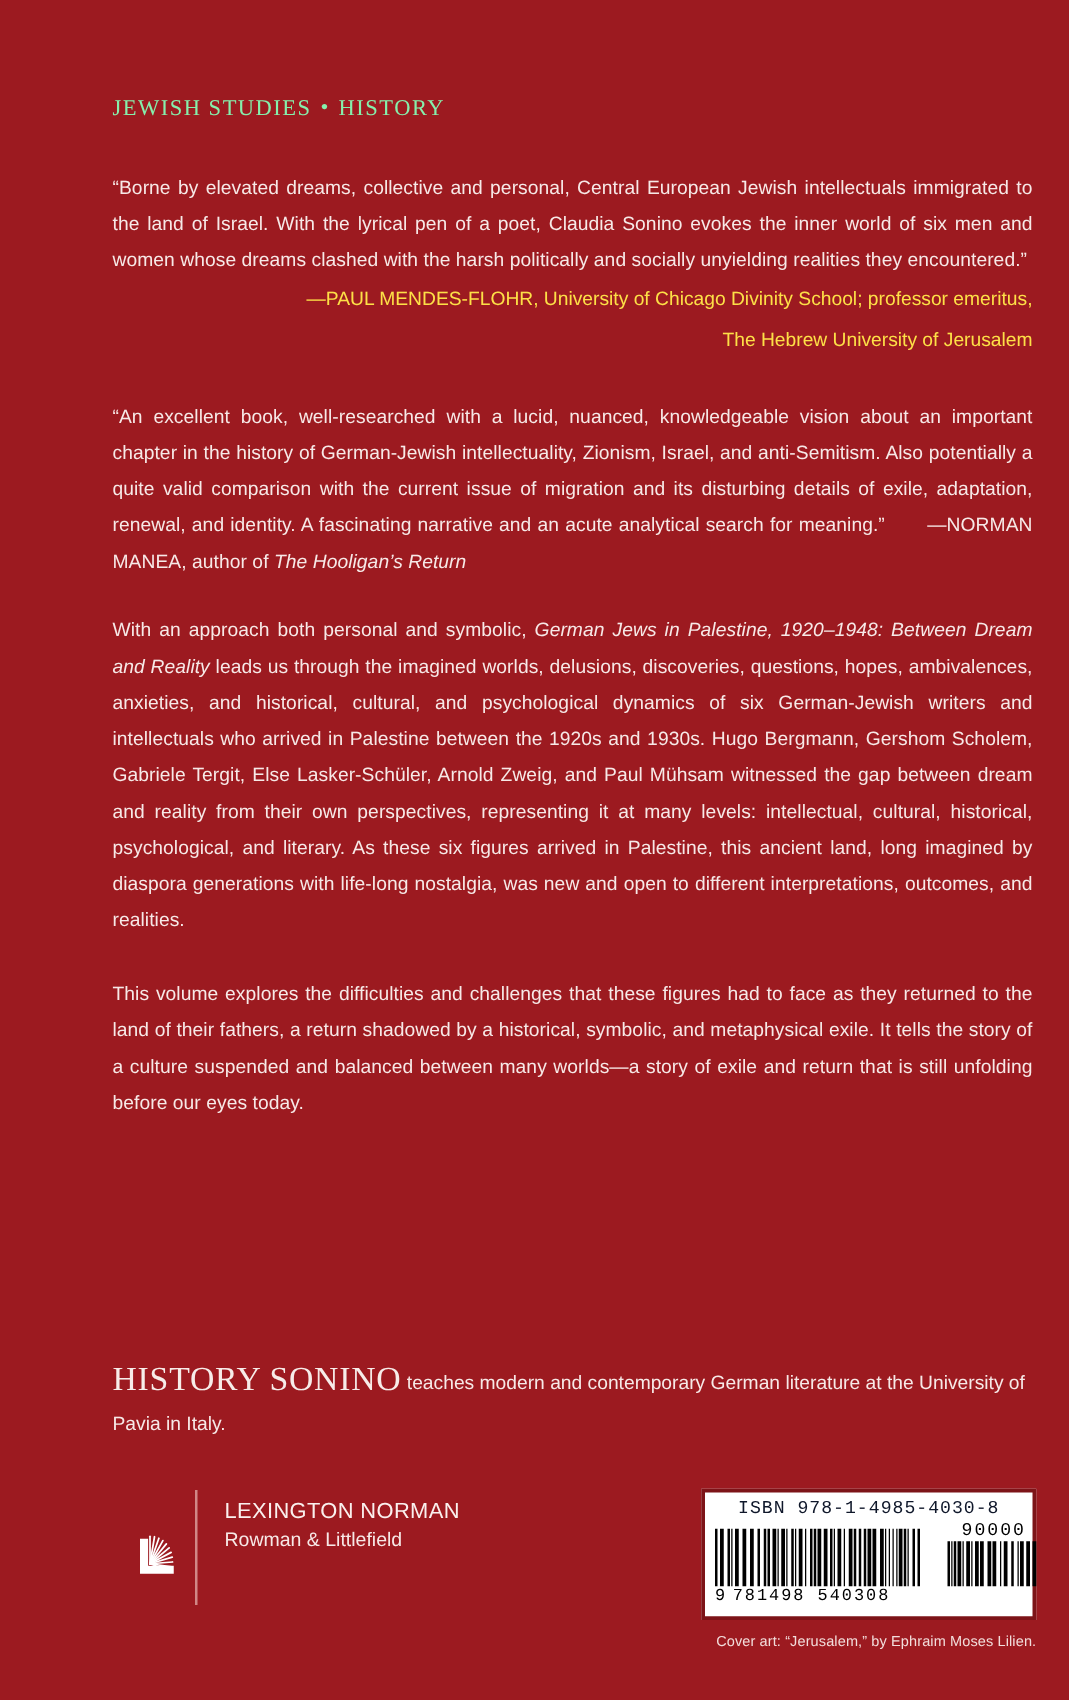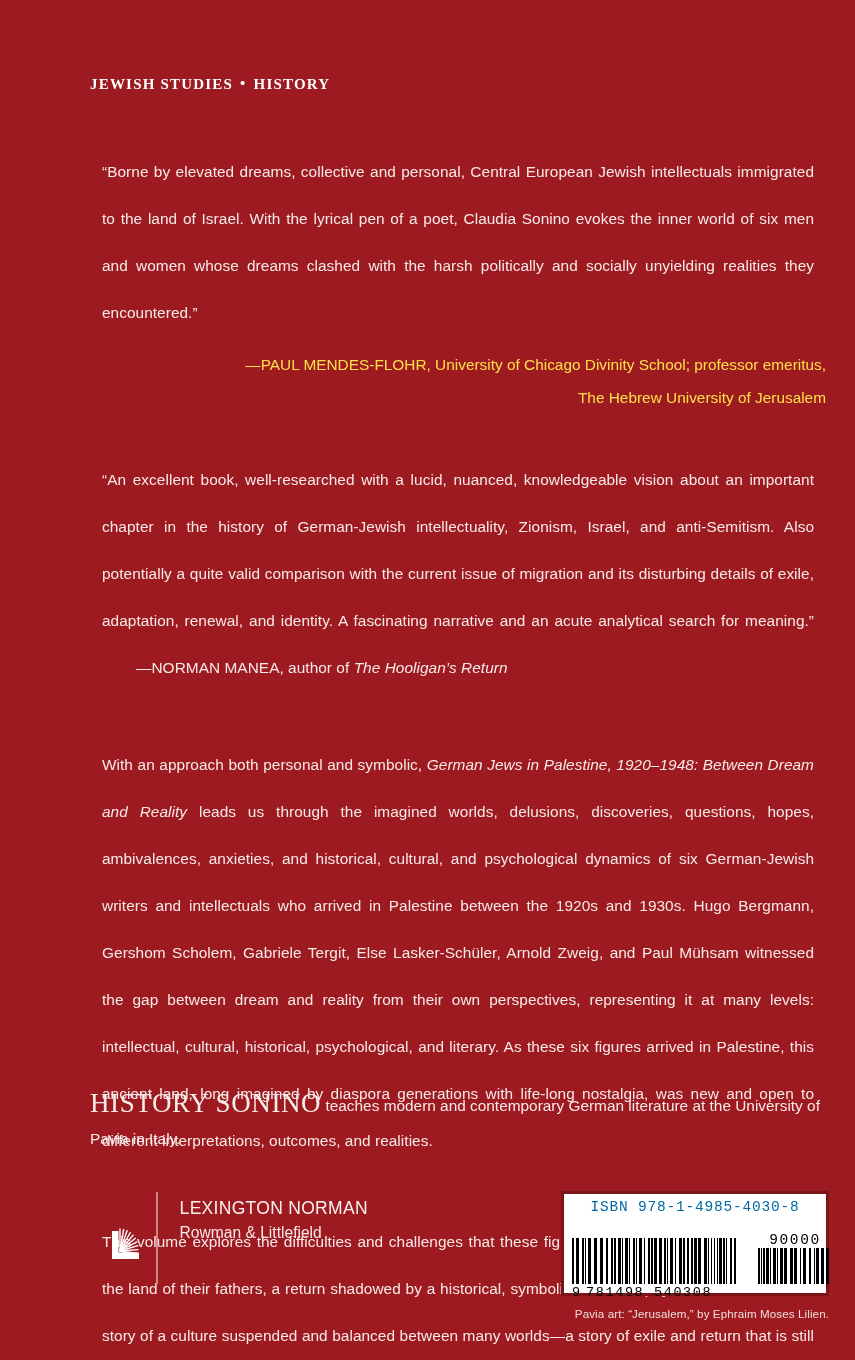--- a/index.html
+++ b/index.html
@@ -20,45 +20,44 @@
     inset: 0;
     padding: 0;
   }
 
   
   .category {
     position: absolute;
     left: 90px;
     top: 76px;
     font-family: "Liberation Serif", serif;
-    font-size: 15px;
+    font-size: 18px;
     letter-spacing: 1.2px;
-    color: #ffffff;
+    color: #86efac;
     white-space: nowrap;
-    font-weight: bold;
   }
   .category .dot {
     display: inline-block;
     margin: 0 7px;
     position: relative;
     top: -1px;
   }
 
   
   .column {
     position: absolute;
     left: 90px;
     top: 136px;
     width: 736px;
   }
 
   p.body {
-    margin: 12px;
+    margin: 0;
     font-size: 15.4px;
-    line-height: 47px;
+    line-height: 29px;
     text-align: justify;
     text-justify: inter-word;
     color: #f7e9e7;
     letter-spacing: 0.05px;
   }
 
   .attrib {
     margin: 0;
     font-size: 15.4px;
     line-height: 33.2px;
@@ -144,30 +143,30 @@
     height: 105px;
     background: #ffffff;
     border: 3px solid #7d1418;
     box-sizing: border-box;
     padding: 5px 8px 4px 8px;
   }
   .bc-isbn {
     font-family: "Liberation Mono", monospace;
     font-size: 14.5px;
     letter-spacing: 0.8px;
-    color: #0369a1;
+    color: #0f172a;
     text-align: center;
     line-height: 17px;
     white-space: nowrap;
   }
   .bc-main-row {
     display: flex;
     align-items: flex-end;
     justify-content: space-between;
-    margin-top: 16px;
+    margin-top: 1px;
     gap: 20px;
   }
   .bc-left { width: 168px; }
   .bc-right { width: 74px; }
   .bars {
     display: flex;
     align-items: flex-end;
     height: 46px;
     gap: 0;
   }
@@ -411,15 +410,15 @@
             <div style="width: 3px; height: 100%;"></div>
           </div>
       </div>
     </div>
     <div class="bc-ean-row">
       <span class="bc-ean-lead">9</span>
       <span class="bc-digits">781498 540308</span>
     </div>
   </div>
 
-  <div class="art-credit">Pavia art: “Jerusalem,” by Ephraim Moses Lilien.</div>
+  <div class="art-credit">Cover art: “Jerusalem,” by Ephraim Moses Lilien.</div>
 
 </div>
 
 </body></html>

